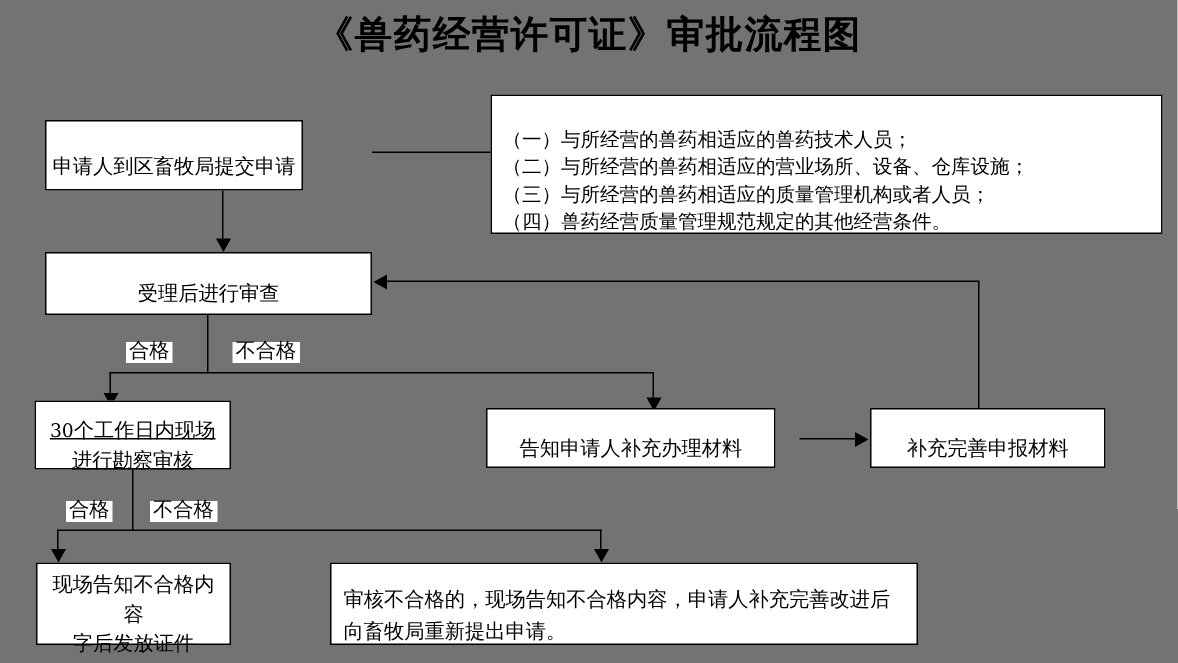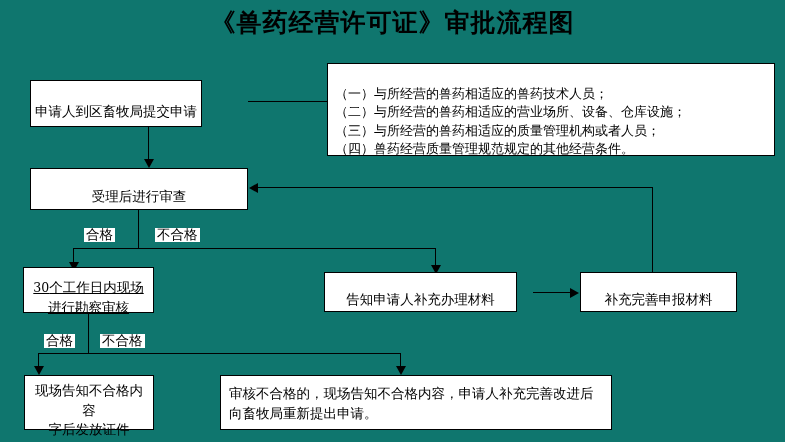--- a/index.html
+++ b/index.html
@@ -8,21 +8,21 @@
     background: #ffffff;
   }
   body {
     font-family: "DejaVu Sans", "Liberation Sans", sans-serif;
     color: #000000;
   }
   #canvas {
     position: relative;
     width: 785px;
     height: 442px;
-    background: #0f766e;
+    background: #737373;
     overflow: hidden;
   }
   .title {
     position: absolute;
     left: 0;
     top: 6px;
     width: 785px;
     text-align: center;
     font-family: "DejaVu Serif", "Liberation Serif", serif;
     font-size: 25px;
@@ -51,21 +51,21 @@
     align-items: flex-start;
     justify-content: flex-start;
     text-align: left;
   }
   .node.top-align .lines {
     padding: 5px 7px;
     font-size: 13px;
     line-height: 1.42;
   }
   .node.text-left {
-    align-items: flex-end;
+    align-items: center;
     justify-content: flex-start;
     text-align: left;
   }
   .node.text-left .lines {
     padding: 6px 8px;
     line-height: 1.5;
   }
   
   .hline {
     position: absolute;

